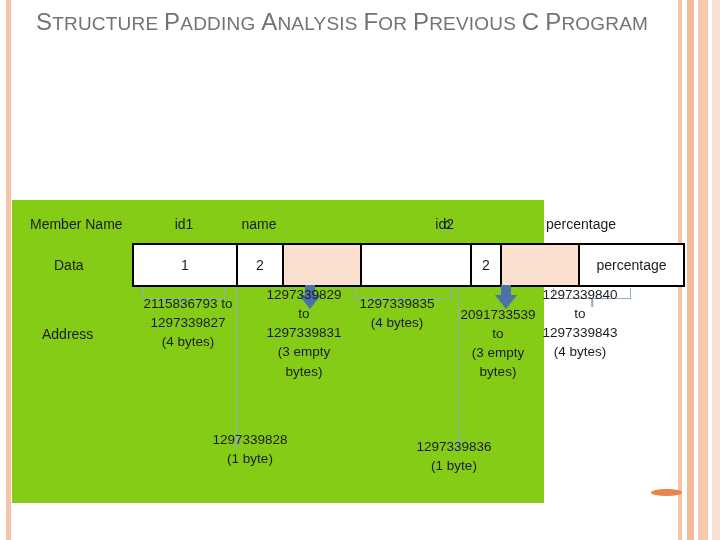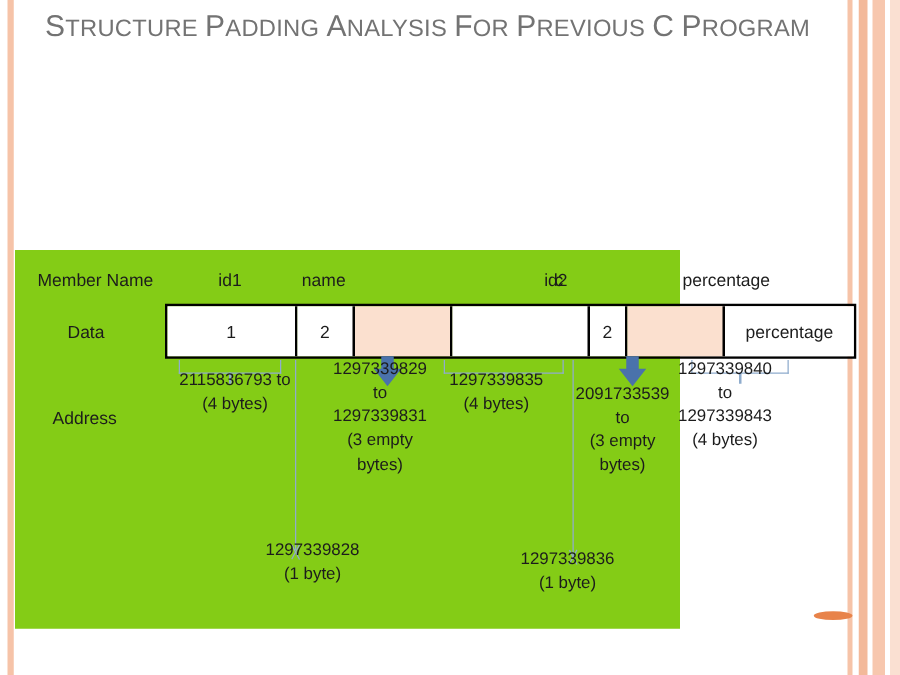--- a/index.html
+++ b/index.html
@@ -277,20 +277,21 @@
 
     <div class="dropline" style="left:224px; top:88px; height:152px;"></div>
     <div class="droparrow" style="left:218px; top:236px;"></div>
 
     <div class="dropline" style="left:446px; top:88px; height:156px;"></div>
     <div class="droparrow" style="left:440px; top:240px;"></div>
   </div>
 
   <div class="addr-block" style="left:128px; top:294px; width:120px;">
     <div>2115836793 to</div>
+    <div>1297339827</div>
     <div>(4 bytes)</div>
   </div>
 
   <div class="addr-block" style="left:258px; top:285px; width:92px;">
     <div>1297339829</div>
     <div>to</div>
     <div>1297339831</div>
     <div>(3 empty</div>
     <div>bytes)</div>
   </div>

